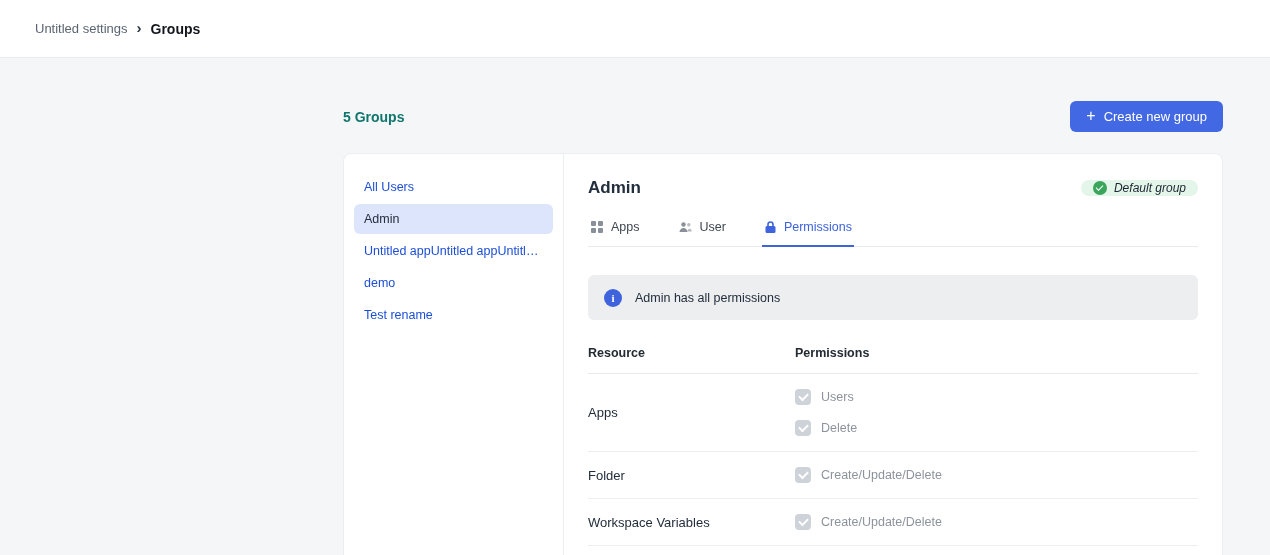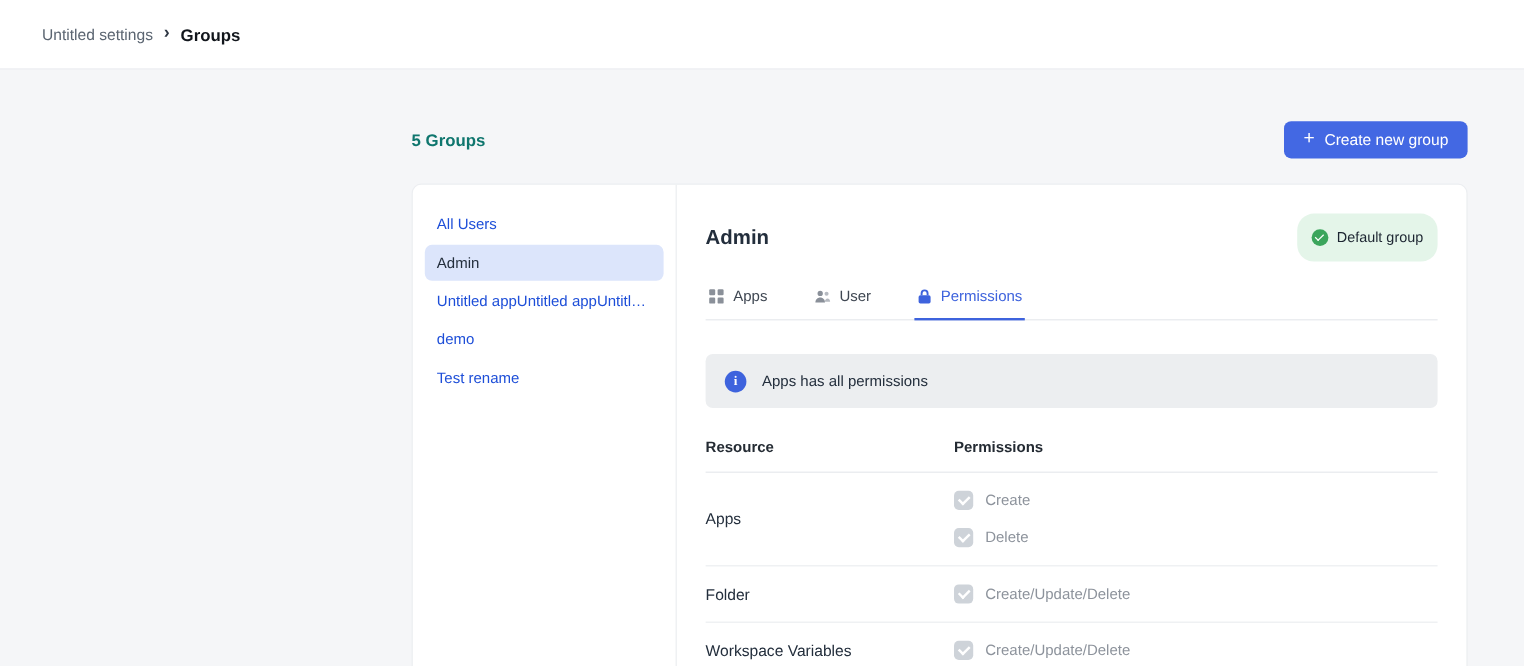--- a/index.html
+++ b/index.html
@@ -45,22 +45,22 @@
     color:#1d4ed8; cursor:pointer; white-space:nowrap; overflow:hidden;
     text-overflow:ellipsis;
   }
   .side-item.selected { background:#dce5fb; color:#232e3c; }
 
   
   .detail { flex:1; padding:24px 24px 0 24px; min-width:0; }
   .detail-head { display:flex; align-items:center; justify-content:space-between; }
   .detail-title { font-size:17px; font-weight:700; color:#232e3c; }
   .badge {
-    height:40px; padding:0 12px; border-radius:14px; background:#e4f5e9;
-    display:inline-flex; align-items:center; gap:7px; font-size:12px; color:#1c2531;
+    height:16px; padding:0 12px; border-radius:14px; background:#e4f5e9;
+    display:inline-flex; align-items:center; gap:7px; font-size:12px; color:#1c2531;font-style:italic;
   }
   .badge-dot {
     width:14px; height:14px; border-radius:50%; background:#3ba55c;
     display:inline-flex; align-items:center; justify-content:center;
   }
   .badge-dot::after {
     content:""; width:6px; height:3px; border-left:1.5px solid #fff;
     border-bottom:1.5px solid #fff; transform:rotate(-45deg); margin-top:-2px;
   }
 
@@ -174,35 +174,35 @@
           <svg width="13" height="14" viewBox="0 0 13 14">
             <rect x="1.5" y="6" width="10" height="7" rx="1.5" fill="#3e63dd"></rect>
             <path d="M4 6V4.5a2.5 2.5 0 0 1 5 0V6" fill="none" stroke="#3e63dd" stroke-width="1.6"></path>
           </svg>
           <span>Permissions</span>
         </div>
       </div>
 
       <div class="banner">
         <span class="info-icon">i</span>
-        <span class="banner-text">Apps has all permissions</span>
+        <span class="banner-text">Admin has all permissions</span>
       </div>
 
       <div class="perm-table">
         <div class="t-head">
           <span>Resource</span>
           <span>Permissions</span>
         </div>
 
         <div class="t-row">
           <span class="res-label">Apps</span>
           <div class="perm-list">
             <div class="perm-item">
               <span class="cb"></span>
-              <span class="perm-label">Create</span>
+              <span class="perm-label">Users</span>
             </div>
             <div class="perm-item">
               <span class="cb"></span>
               <span class="perm-label">Delete</span>
             </div>
           </div>
         </div>
 
         <div class="t-row">
           <span class="res-label">Folder</span>

